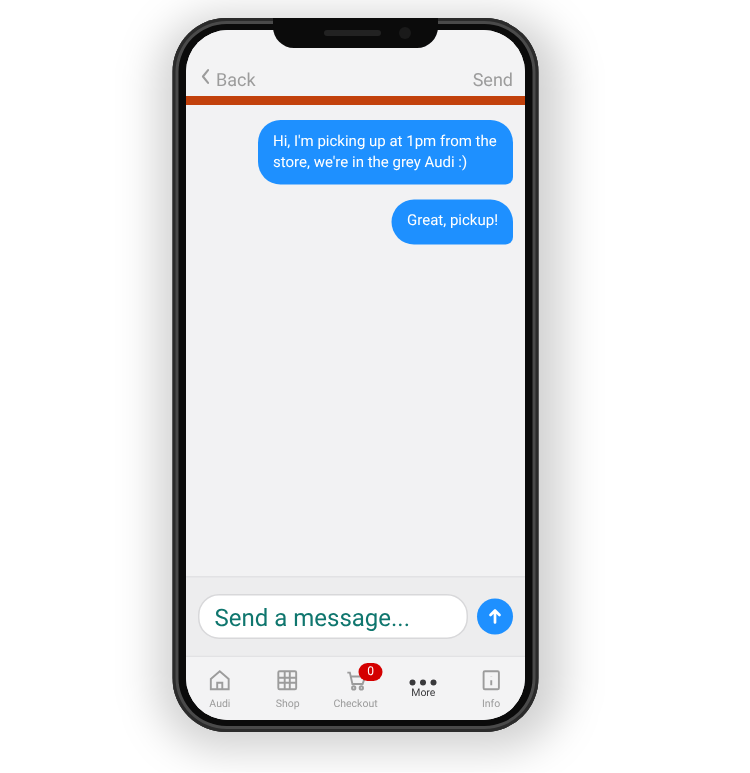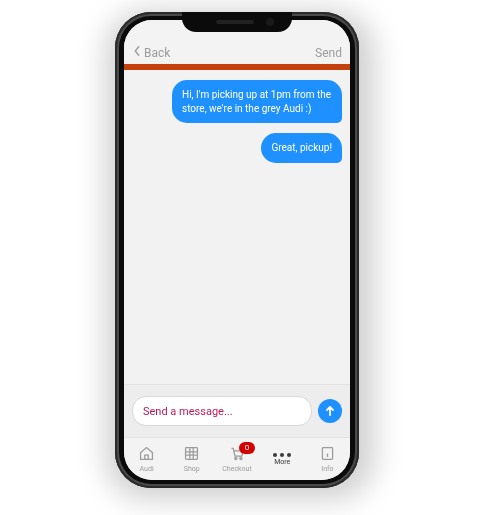--- a/index.html
+++ b/index.html
@@ -12,21 +12,21 @@
   .notch::after{content:"";position:absolute;right:18px;top:6px;width:8px;height:8px;border-radius:50%;background:#1a1a1a;}
   .navbar{height:40px;flex:0 0 40px;display:flex;align-items:flex-end;padding:0 8px 4px 8px;color:#9c9c9c;font-size:12px;background:#f3f3f4;border-bottom:6px solid #c2410c;position:relative;}
   .back{display:flex;align-items:center;gap:2px;}
   .back svg{width:10px;height:12px;}
   .edit{position:absolute;right:8px;bottom:4px;color:#9c9c9c;}
   .thread{flex:1;padding:10px 8px;display:flex;flex-direction:column;gap:10px;overflow:hidden;}
   .bubble{max-width:150px;padding:8px 10px;border-radius:15px;font-size:10px;line-height:1.35;word-wrap:break-word;}
   .sent{align-self:flex-end;background:#1e90ff;color:#fff;border-bottom-right-radius:5px;}
   .recv{align-self:flex-start;background:#cfcfd2;color:#3a3a3c;border-bottom-left-radius:5px;}
   .composer{flex:0 0 40px;display:flex;align-items:center;padding:6px 8px;background:#ededee;border-top:1px solid #e2e2e4;}
-  .composer .field{flex:1;height:28px;border:1px solid #d8d8da;border-radius:14px;background:#fff;padding:0 10px;font-size:11px;color:#be185d;display:flex;align-items:center;}
+  .composer .field{flex:1;height:28px;border:1px solid #d8d8da;border-radius:14px;background:#fff;padding:0 10px;font-size:16px;color:#0f766e;display:flex;align-items:center;}
   .send{width:24px;height:24px;margin-left:6px;border-radius:50%;background:#1e90ff;display:flex;align-items:center;justify-content:center;}
   .send svg{width:12px;height:12px;fill:#fff;}
   .tabbar{flex:0 0 42px;display:flex;background:#f3f3f4;border-top:1px solid #e2e2e4;}
   .tab{flex:1;display:flex;flex-direction:column;align-items:center;justify-content:center;gap:1px;color:#9c9c9c;font-size:7px;position:relative;}
   .tab svg{width:17px;height:17px;stroke:#9c9c9c;fill:none;stroke-width:1.5;}
   .tab.active{color:#3a3a3c;}
   .badge{position:absolute;top:4px;left:50%;transform:translateX(2px);min-width:12px;height:12px;padding:0 2px;border-radius:6px;background:#d40000;color:#fff;font-size:8px;line-height:12px;text-align:center;}
   .dots{display:flex;gap:3px;}
   .dots span{width:4px;height:4px;border-radius:50%;background:#3a3a3c;}
 </style>

